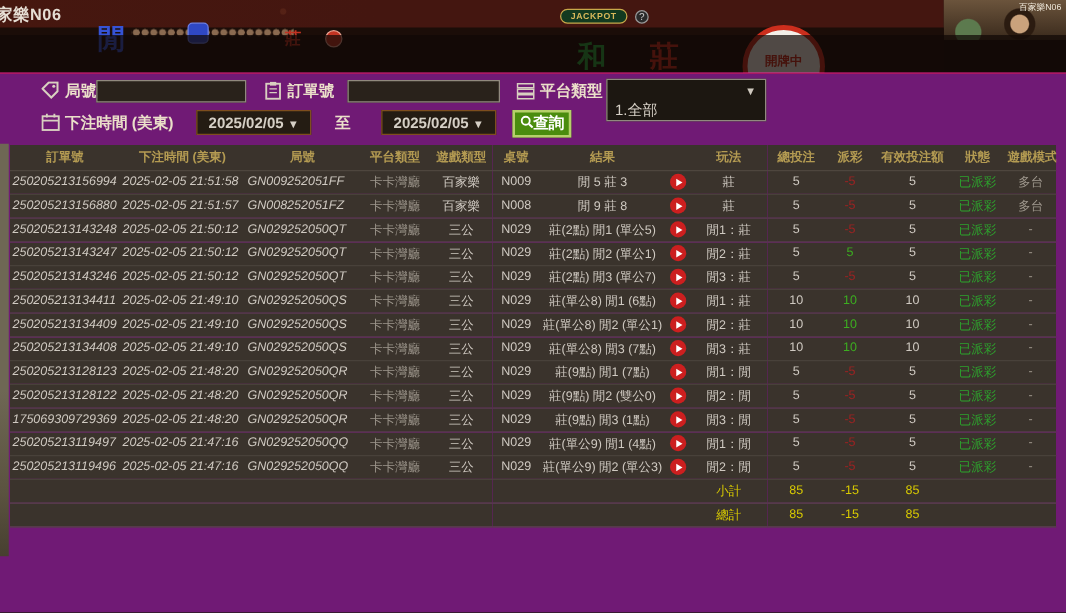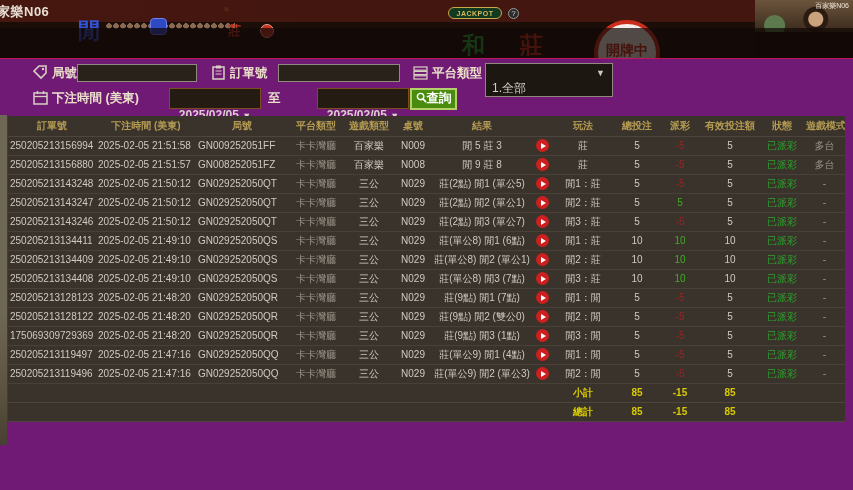--- a/index.html
+++ b/index.html
@@ -26,53 +26,53 @@
   .chip-row{position:absolute;left:105px;top:0px;width:130px;height:8px;
     background-image:radial-gradient(circle 3px at 4px 4px,#8a6a50 0 2.6px,transparent 3px);background-size:7px 8px;}
   .badge-blue{position:absolute;left:150px;top:-4px;width:17px;height:17px;border-radius:4px;background:#2f48c4;border:1px solid #6b80e8;}
   .badge-red{position:absolute;left:260px;top:2px;width:14px;height:14px;border-radius:50%;background:#c23322;border:1px solid #e8a090;}
   .jackpot-pill{position:absolute;left:448px;top:-15px;width:54px;height:12px;border-radius:7px;background:#123a20;border:1px solid #c8a84a;
     color:#d8b85a;font-size:7px;font-weight:bold;text-align:center;line-height:11px;letter-spacing:.5px;}
   .jackpot-q{position:absolute;left:508px;top:-14px;width:11px;height:11px;border-radius:50%;background:#2a2a2a;border:1px solid #999;
     color:#ccc;font-size:8px;text-align:center;line-height:10px;}
   .dealing-circle{position:absolute;left:594px;top:-2px;width:66px;height:66px;border-radius:50%;
     background:#f3efe8;border:4px solid #cc2e1d;}
-  .dealing-text{position:absolute;left:0;top:18px;width:100%;text-align:center;font-size:14px;font-weight:bold;color:#cc2e1d;}
+  .dealing-text{position:absolute;left:0;top:18px;width:100%;text-align:center;font-size:10px;font-weight:bold;color:#cc2e1d;}
   #banner-dim{position:absolute;left:0;top:28px;width:853px;height:30px;background:rgba(16,9,6,.72);}
 
   
   #panel{position:absolute;left:0;top:58px;width:853px;height:432px;background:#701a75;border-top:1px solid #be185d;}
 
   
   .flabel{position:absolute;font-size:12.5px;font-weight:bold;color:#eadfc9;}
   .ficon{position:absolute;width:15px;height:15px;}
   .ficon svg{display:block;}
   .tinput{position:absolute;height:18px;background:#29221b;border:1px solid #90897e;color:#d8d2c8;font-size:11px;padding:0 4px;}
   .dropdown{position:absolute;height:20px;background:#1c1711;border:1px solid #90897e;color:#d6d0c6;font-size:12px;
     padding:16px 6px;cursor:pointer;}
   .dropdown .arrow{position:absolute;right:7px;top:4px;font-size:9px;color:#cfc9bf;}
   .datebtn{position:absolute;height:20px;background:#241c13;border:1px solid #7d4e1d;color:#d6d0c6;font-size:12px;font-weight:bold;
-    text-align:center;padding-top:19px;cursor:pointer;margin-left:12px;}
+    text-align:center;padding-top:2px;cursor:pointer;}
   .datebtn .arrow{font-size:9px;}
   #search-btn{position:absolute;left:410px;top:29px;width:47px;height:22px;background:#4a8c0e;border:2px solid #b5d06a;
     color:#fff;font-size:12.5px;font-weight:bold;text-align:center;line-height:17px;cursor:pointer;}
 
   
   #tbl-wrap{position:absolute;left:8px;top:57px;width:838px;}
   table{border-collapse:collapse;table-layout:fixed;width:837px;}
   th{height:20px;font-size:10px;font-weight:bold;color:#b49b52;border-bottom:1px solid #4e463e;padding:0 2px;
      overflow:hidden;white-space:nowrap;}
   td{height:19px;font-size:10px;color:#cfc9c1;border-bottom:1px solid #48413a;padding:0 2px;
      overflow:hidden;white-space:nowrap;}
   tr{background:#3a332c;}
-  td.al{text-align:left;} td.ac{text-align:center;}
+  td.al{text-align:left;font-style:italic;} td.ac{text-align:center;}
   td.dim{color:#9d968c;margin-top:20px;}
   td.neg{color:#9e2222;} td.pos{color:#3cae20;}
   td.status{color:#2da32d;}
-  td.yellow,td .yellow{color:#d8ca00;font-weight:bold;}
+  td.yellow,td .yellow{color:#d8ca00;font-weight:normal;}
   tr.summary td{border-bottom:1px solid #4e463e;}
   .play-btn{display:inline-block;width:13px;height:13px;border-radius:50%;background:#cc1f1f;position:relative;
     vertical-align:middle;cursor:pointer;}
   .play-btn::after{content:"";position:absolute;left:5px;top:3.5px;border-left:5px solid #fff;
     border-top:3px solid transparent;border-bottom:3px solid transparent;}
 
   
   #left-strip{position:absolute;left:0;top:115px;width:7px;height:330px;
     background:linear-gradient(180deg,#6e6754 0 60%,#5a523f 85%,#473f30);}
 </style>

